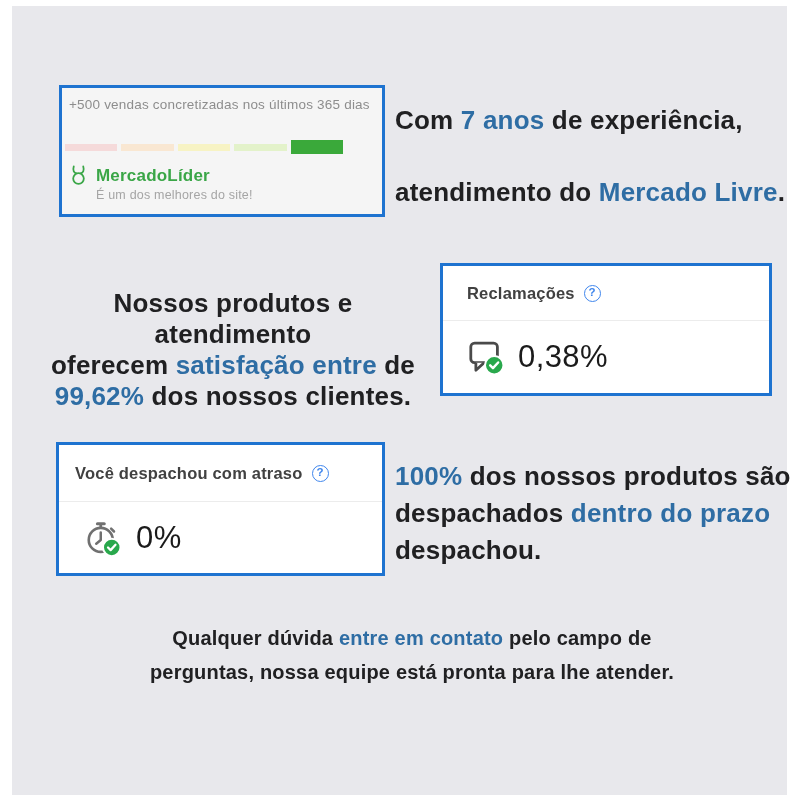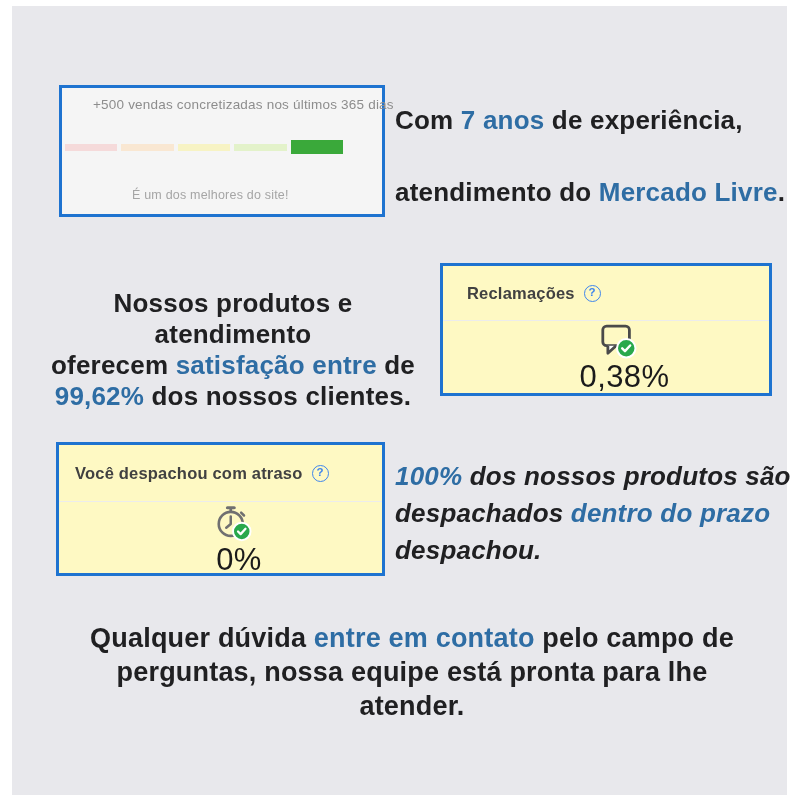--- a/index.html
+++ b/index.html
@@ -7,67 +7,67 @@
     width:800px;height:800px;position:relative;overflow:hidden;
     background:#ffffff;
     font-family:"Liberation Sans","DejaVu Sans",sans-serif;
   }
   .canvas{
     position:absolute;left:12px;top:6px;right:13px;bottom:5px;
     background:#e8e8ec;
   }
   
   .card{
-    position:absolute;background:#fef9c3;border:3px solid #1e73d0;
+    position:absolute;background:#ffffff;border:3px solid #1e73d0;
     box-sizing:border-box;
   }
   .card-header{
     height:52px;display:flex;align-items:center;padding-left:24px;
     border-bottom:1px solid #ececec;
     font-size:16.5px;font-weight:700;color:#414141;letter-spacing:.2px;
   }
   .card-value-row{
-    display:flex;align-items:center;padding-left:24px;height:72px;flex-direction:column;
+    display:flex;align-items:center;padding-left:24px;height:72px;
   }
   .value-text{
     font-size:31px;font-weight:500;color:#1b1b1b;margin-left:13px;letter-spacing:.4px;
   }
   .help-badge{
     display:inline-flex;align-items:center;justify-content:center;
     width:17px;height:17px;border:1.6px solid #3f86ed;border-radius:50%;
     color:#3f86ed;font-size:11.5px;font-weight:700;margin-left:9px;
     box-sizing:border-box;line-height:1;cursor:pointer;
   }
   
   #card-sales{left:47px;top:79px;width:326px;height:132px;background:#f5f5f5;}
   .sales-title{
     position:absolute;left:7px;top:9px;width:308px;
-    font-size:13.5px;font-weight:500;color:#8d8d8d;letter-spacing:.2px;margin-left:24px;
+    font-size:13.5px;font-weight:500;color:#8d8d8d;letter-spacing:.2px;
   }
   .rep-bar{
     position:absolute;left:3px;top:52px;width:278px;height:14px;
     display:flex;align-items:center;gap:4px;
   }
   .bar-seg{flex:1;height:7px;}
   .bar-seg.active{height:14px;}
   .leader-row{
     position:absolute;left:7px;top:77px;display:flex;align-items:center;gap:8px;
   }
   .leader-name{font-size:17px;font-weight:700;color:#3aa647;letter-spacing:.2px;}
   .leader-caption{
     position:absolute;left:34px;top:100px;
-    font-size:12.5px;font-weight:500;color:#a5a5a5;letter-spacing:.2px;margin-left:36px;
+    font-size:12.5px;font-weight:500;color:#a5a5a5;letter-spacing:.2px;
   }
   
   .txt{position:absolute;font-weight:600;color:#202022;letter-spacing:.2px;}
   .txt .accent{color:#2e6da4;font-weight:700;margin-top:8px;}
   #text-experience{left:383px;top:96px;width:402px;font-size:26px;line-height:36px;}
   #text-satisfaction{left:25px;top:282px;width:392px;font-size:26px;line-height:31px;text-align:center;}
-  #text-dispatch{left:383px;top:452px;width:402px;font-size:26px;line-height:37px;font-style:italic;}
-  #text-contact{left:58px;top:615px;width:684px;font-size:27px;line-height:34px;text-align:center;}
+  #text-dispatch{left:383px;top:452px;width:402px;font-size:26px;line-height:37px;}
+  #text-contact{left:58px;top:615px;width:684px;font-size:20px;line-height:34px;text-align:center;}
   
   #card-claims{left:428px;top:257px;width:332px;height:133px;}
   #card-dispatch{left:44px;top:436px;width:329px;height:134px;}
   #card-claims .card-header{height:54px;}
   #card-dispatch .card-header{height:56px;padding-left:16px;}
   .icon-svg{display:block;}
 </style>
 </head>
 <body>
 
@@ -77,20 +77,30 @@
     <div class="sales-title">+500 vendas concretizadas nos últimos 365 dias</div>
 
     <div class="rep-bar">
         <div class="bar-seg" style="background: rgb(245, 218, 218);"></div>
         <div class="bar-seg" style="background: rgb(249, 231, 210);"></div>
         <div class="bar-seg" style="background: rgb(247, 243, 196);"></div>
         <div class="bar-seg" style="background: rgb(227, 242, 202);"></div>
         <div class="bar-seg active" style="background: rgb(58, 169, 58);"></div>
       </div>
 
+    <div class="leader-row">
+      <span>
+        <svg class="icon-svg" width="19" height="21" viewBox="0 0 20 22">
+          <path d="M5 1.5 C3.6 6 5.4 8.6 8 8.8" fill="none" stroke="#3aa647" stroke-width="1.9" stroke-linecap="round"></path>
+          <path d="M15 1.5 C16.4 6 14.6 8.6 12 8.8" fill="none" stroke="#3aa647" stroke-width="1.9" stroke-linecap="round"></path>
+          <circle cx="10" cy="14.2" r="5.6" fill="none" stroke="#3aa647" stroke-width="1.9"></circle>
+        </svg>
+      </span>
+      <span class="leader-name">MercadoLíder</span>
+    </div>
 
     <div class="leader-caption">É um dos melhores do site!</div>
   </div>
 
   <div class="txt" id="text-experience"><span>Com </span><span class="accent">7 anos</span><span> de experiência,</span><br><br><span> atendimento do </span><span class="accent">Mercado Livre</span><span>.</span></div>
 
   <div class="txt" id="text-satisfaction"><span>Nossos produtos e atendimento</span><br><span>oferecem </span><span class="accent">satisfação entre</span><span> de</span><br><span class="accent">99,62%</span><span> dos nossos clientes.</span></div>
 
   <div class="card" id="card-claims">
     <div class="card-header">

